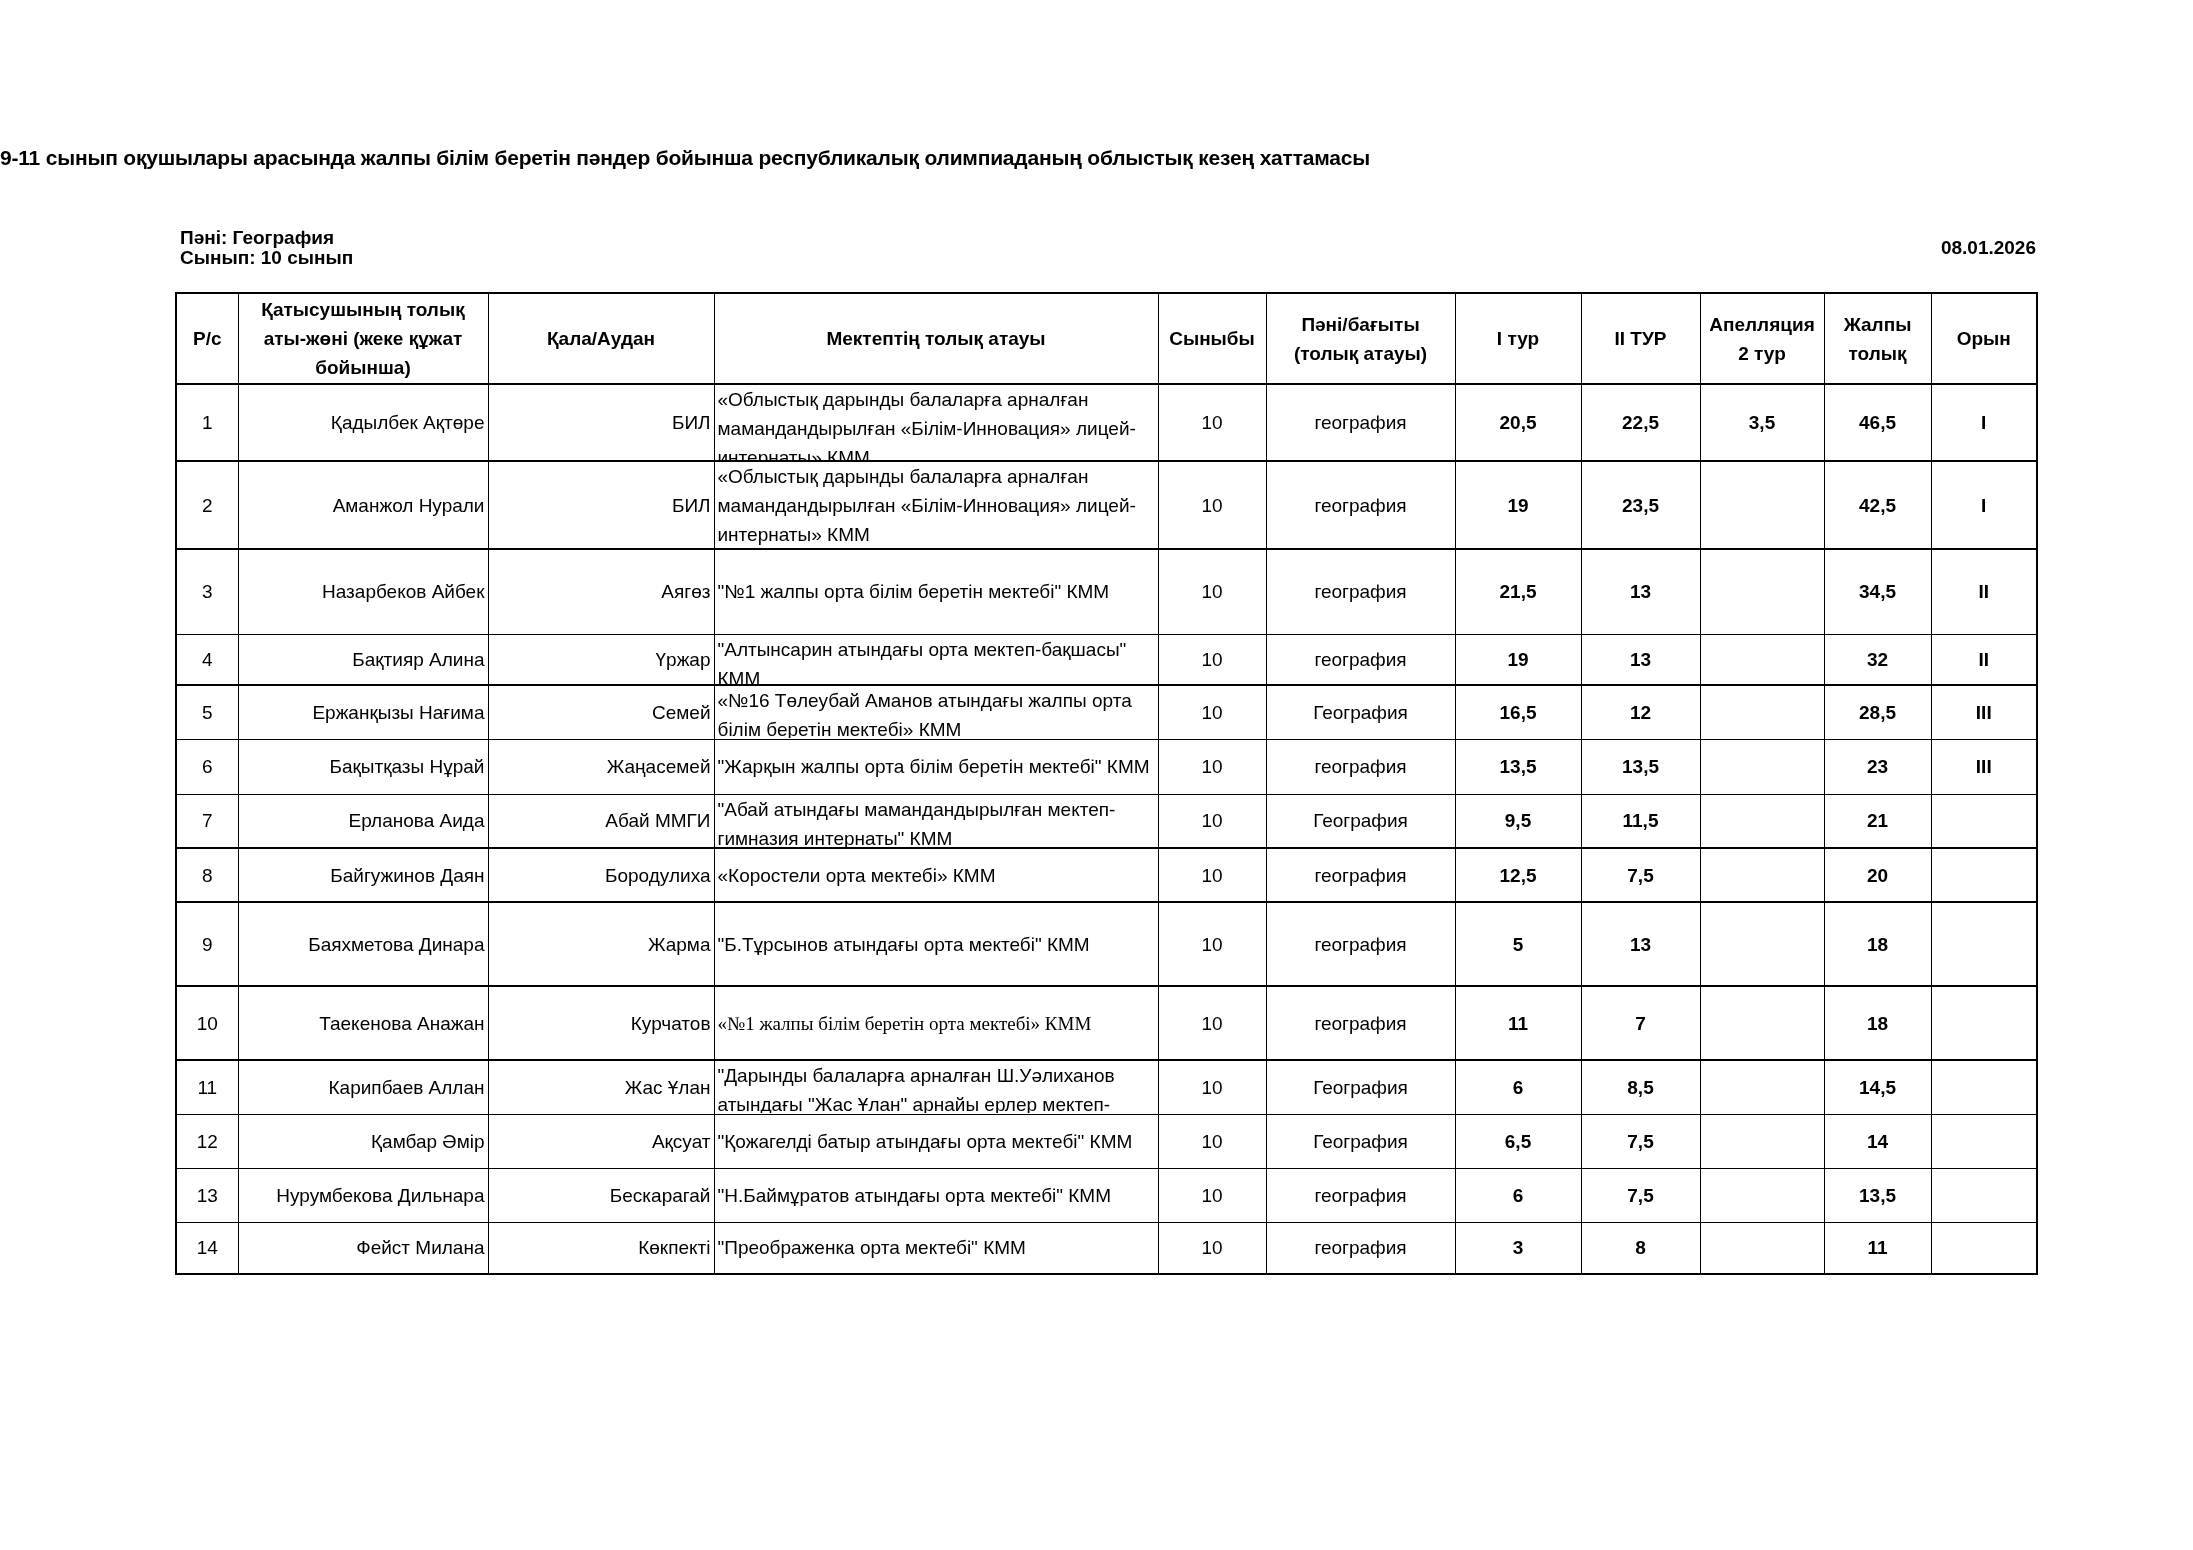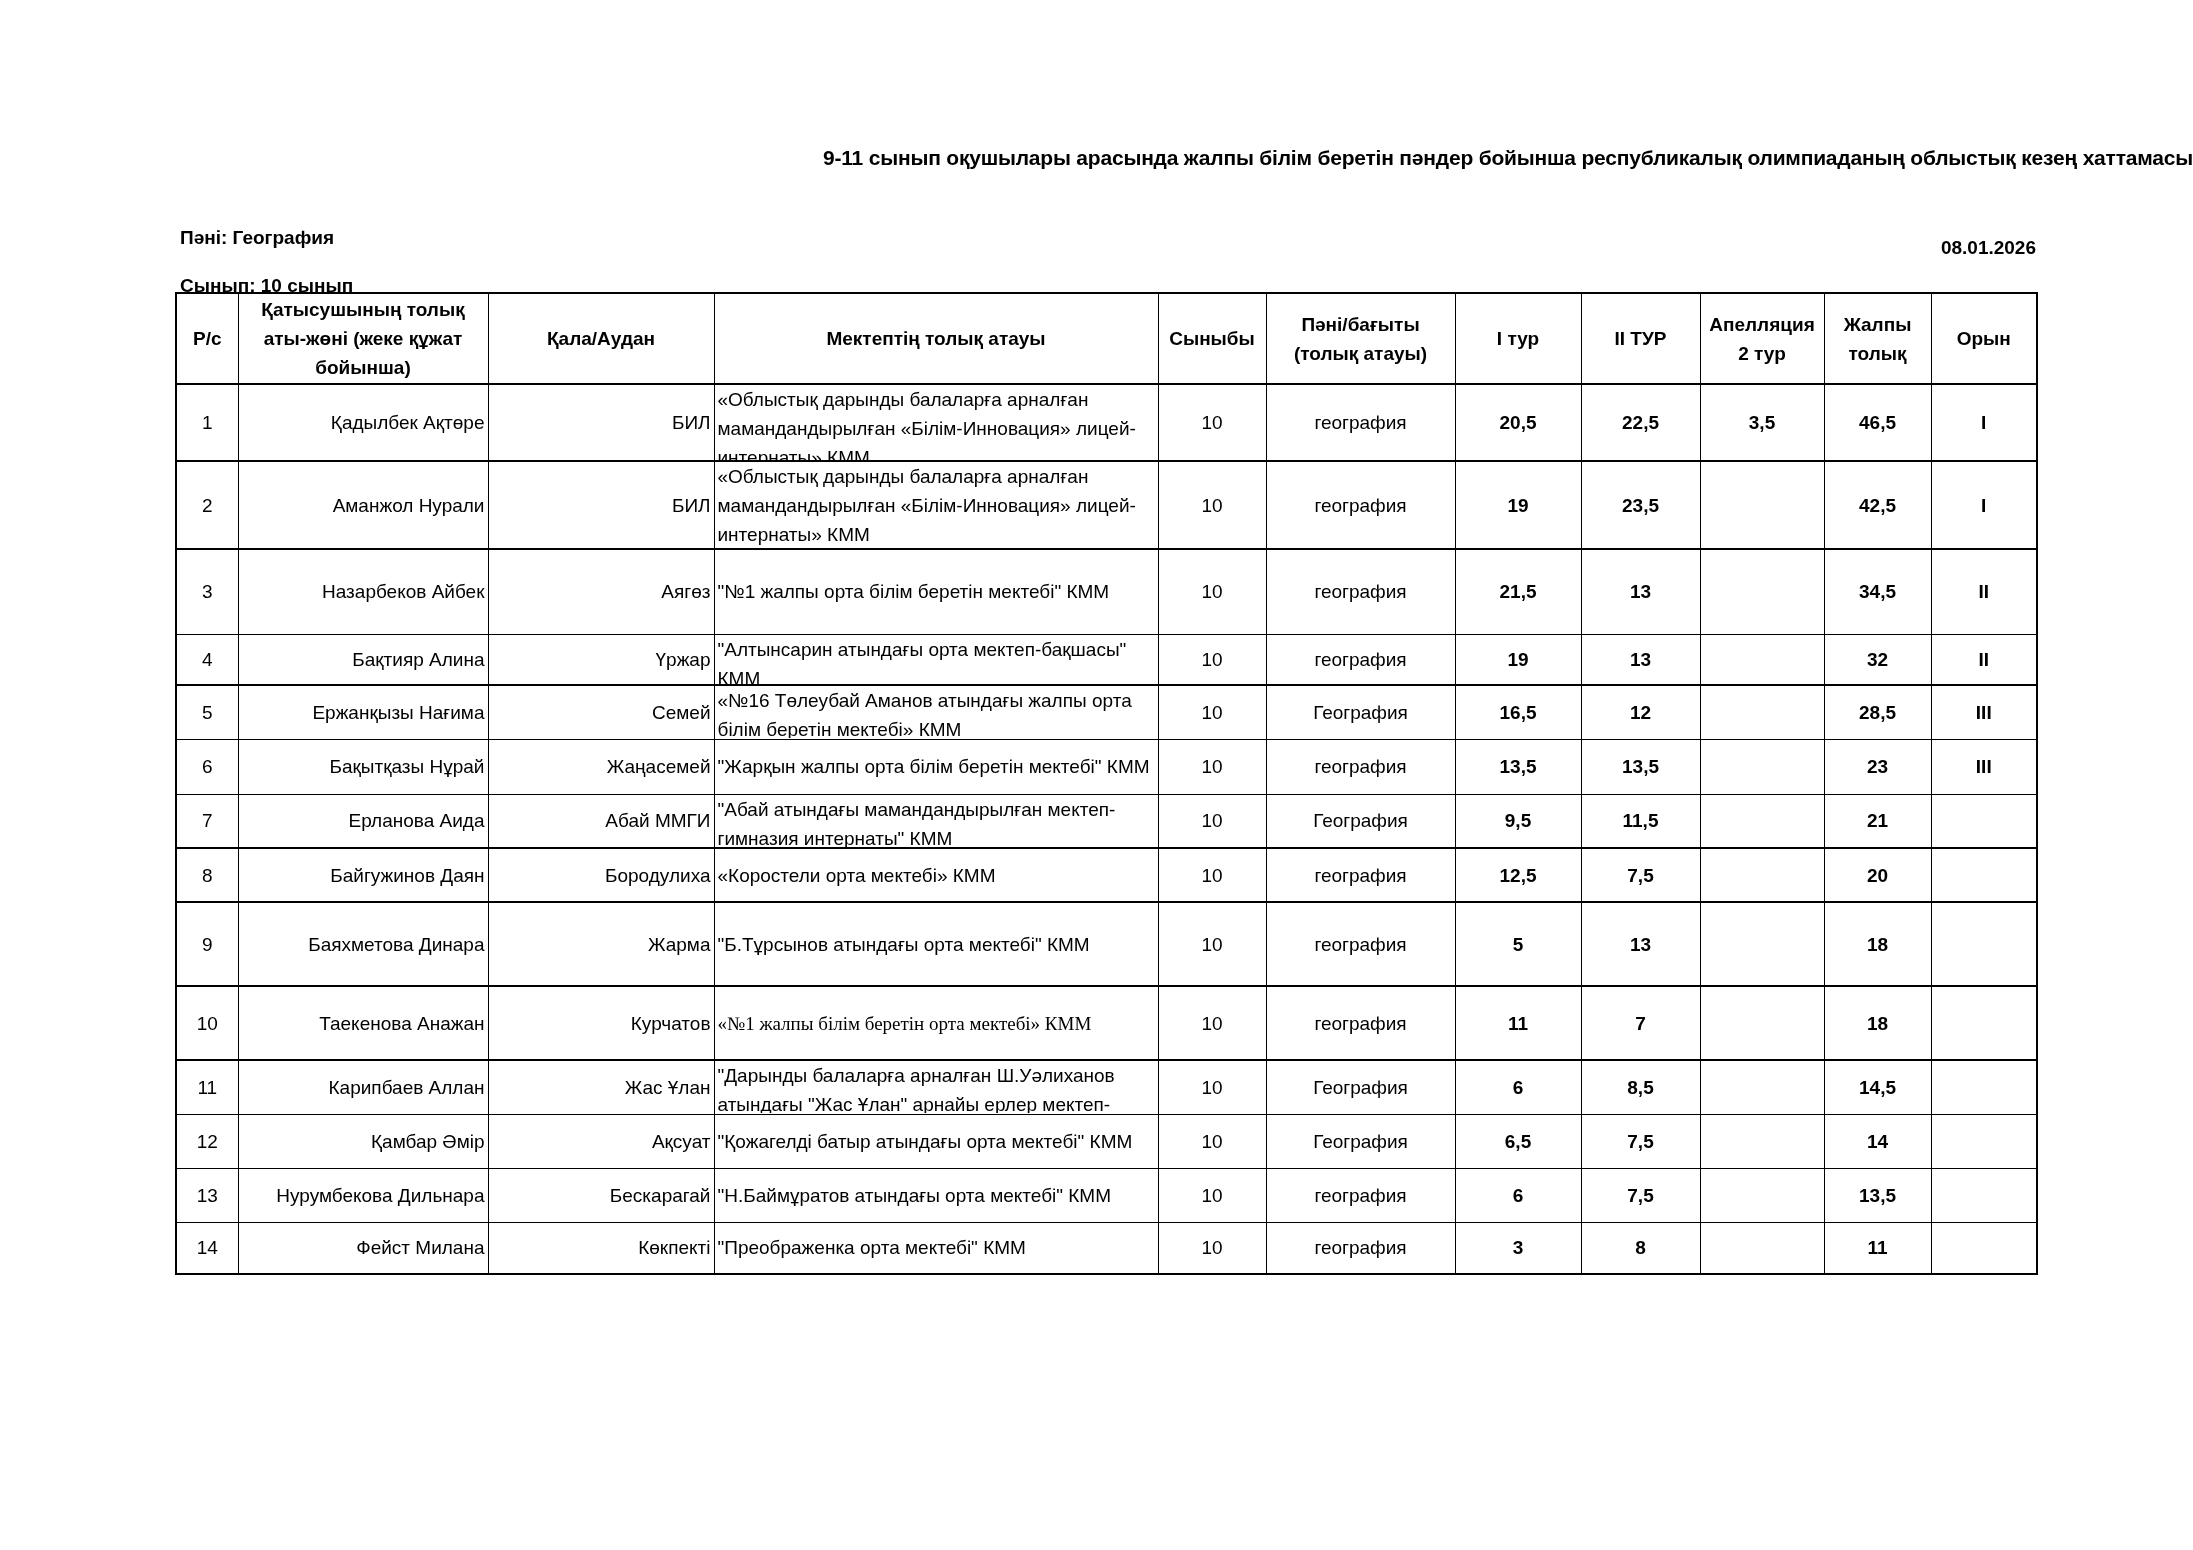--- a/index.html
+++ b/index.html
@@ -2,28 +2,28 @@
 <html><head>
 <meta charset="utf-8">
 <style>
   html, body { margin: 0; padding: 0; background: #ffffff; }
   body {
     width: 2193px; height: 1550px; position: relative; overflow: hidden;
     font-family: "Liberation Sans", "DejaVu Sans", sans-serif; color: #000;
   }
   .title {
     position: absolute; left: 0; width: 2193px; top: 143px;
-    text-align: right; font-weight: bold; font-size: 21px; line-height: 30px;
+    text-align: left; font-weight: bold; font-size: 21px; line-height: 30px;
     letter-spacing: -0.2px;
   }
   .meta {
     position: absolute; left: 180px; font-weight: bold; font-size: 19px; line-height: 28px; margin-top: 20px;
   }
   .meta.subject { top: 204px; }
-  .meta.grade { top: 252px; }
+  .meta.grade { top: 224px; }
   .date {
     position: absolute; right: 157px; top: 234px; font-weight: bold; font-size: 19px; line-height: 28px; margin-left: 10px;
   }
   table.results {
     position: absolute; left: 175px; top: 292px; width: 1861px;
     border-collapse: collapse; table-layout: fixed;
     border: 2.5px solid #000;
   }
   table.results th, table.results td {
     border: 1.5px solid #000; padding: 0 3px; font-size: 19px; line-height: 29px;

